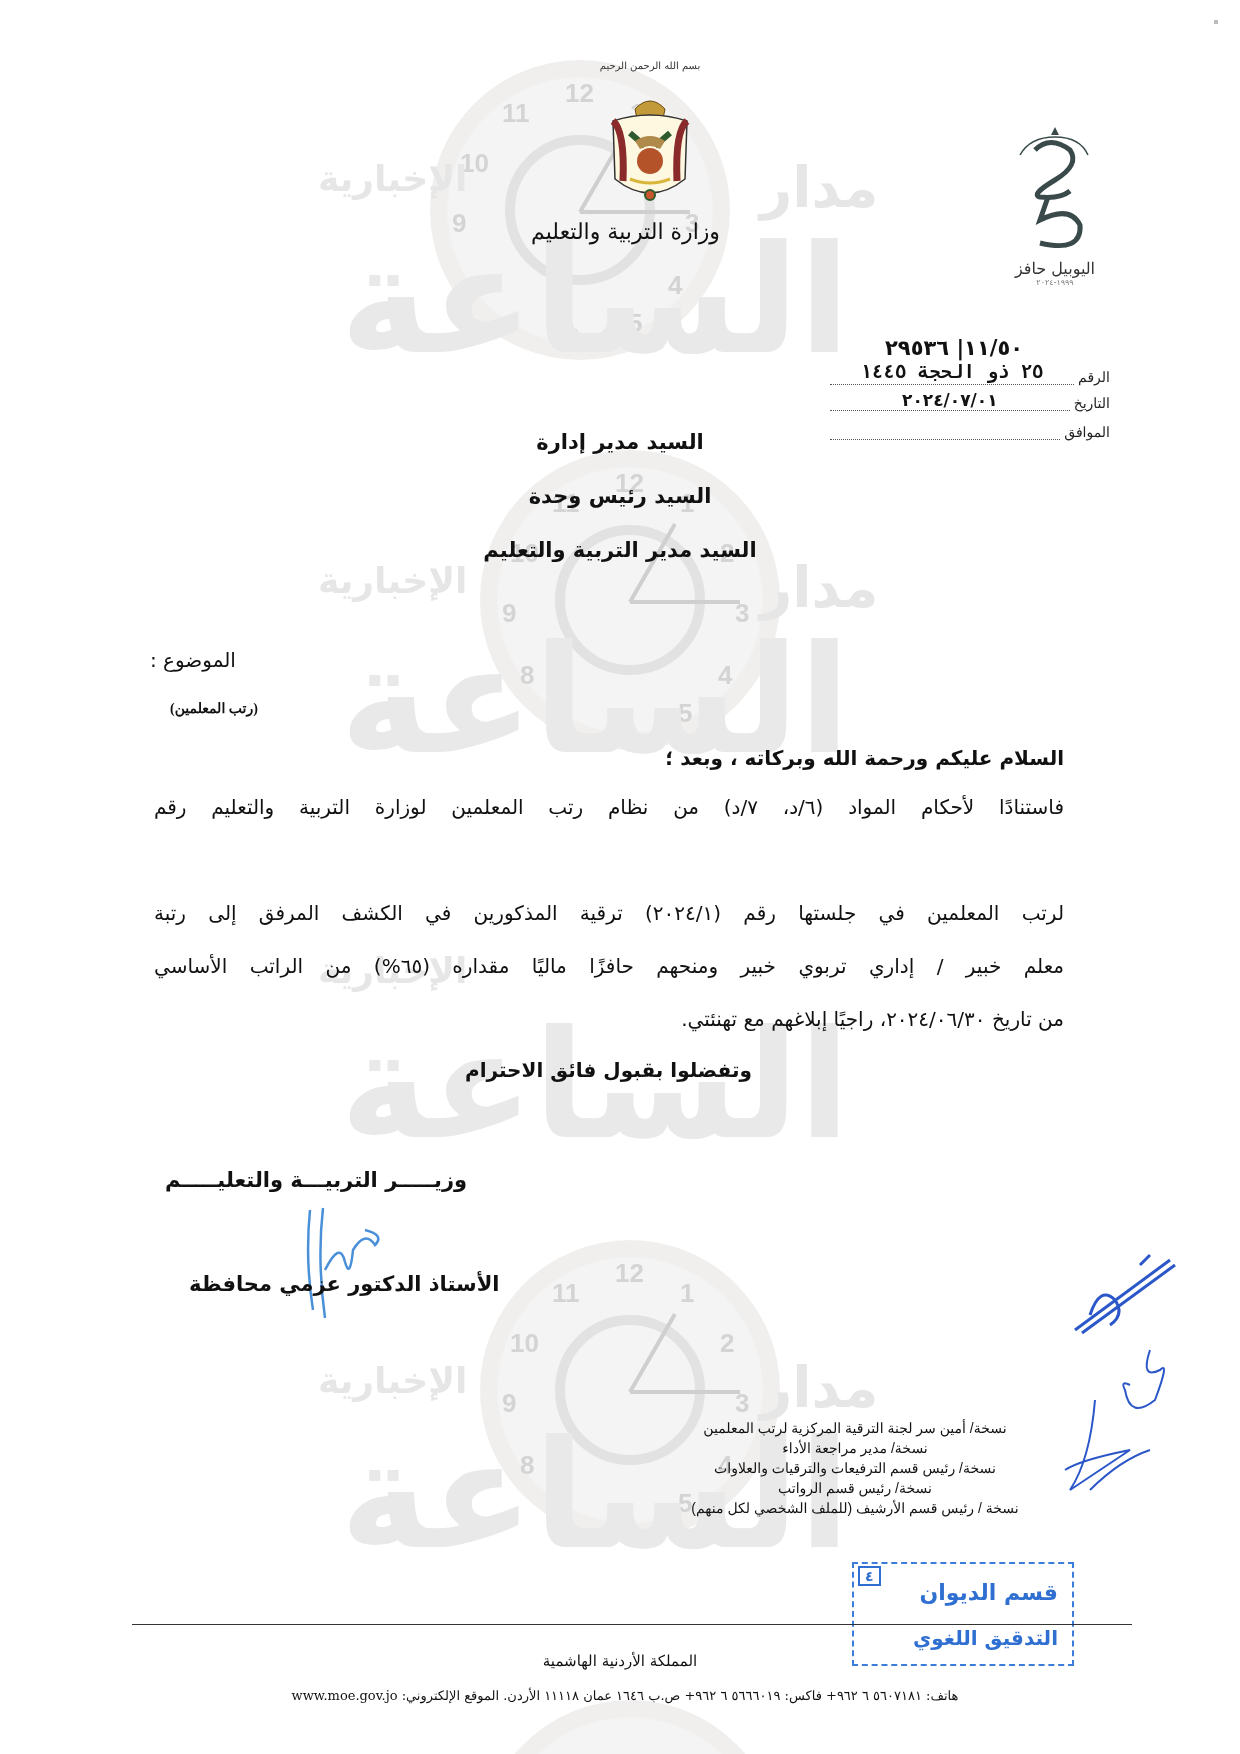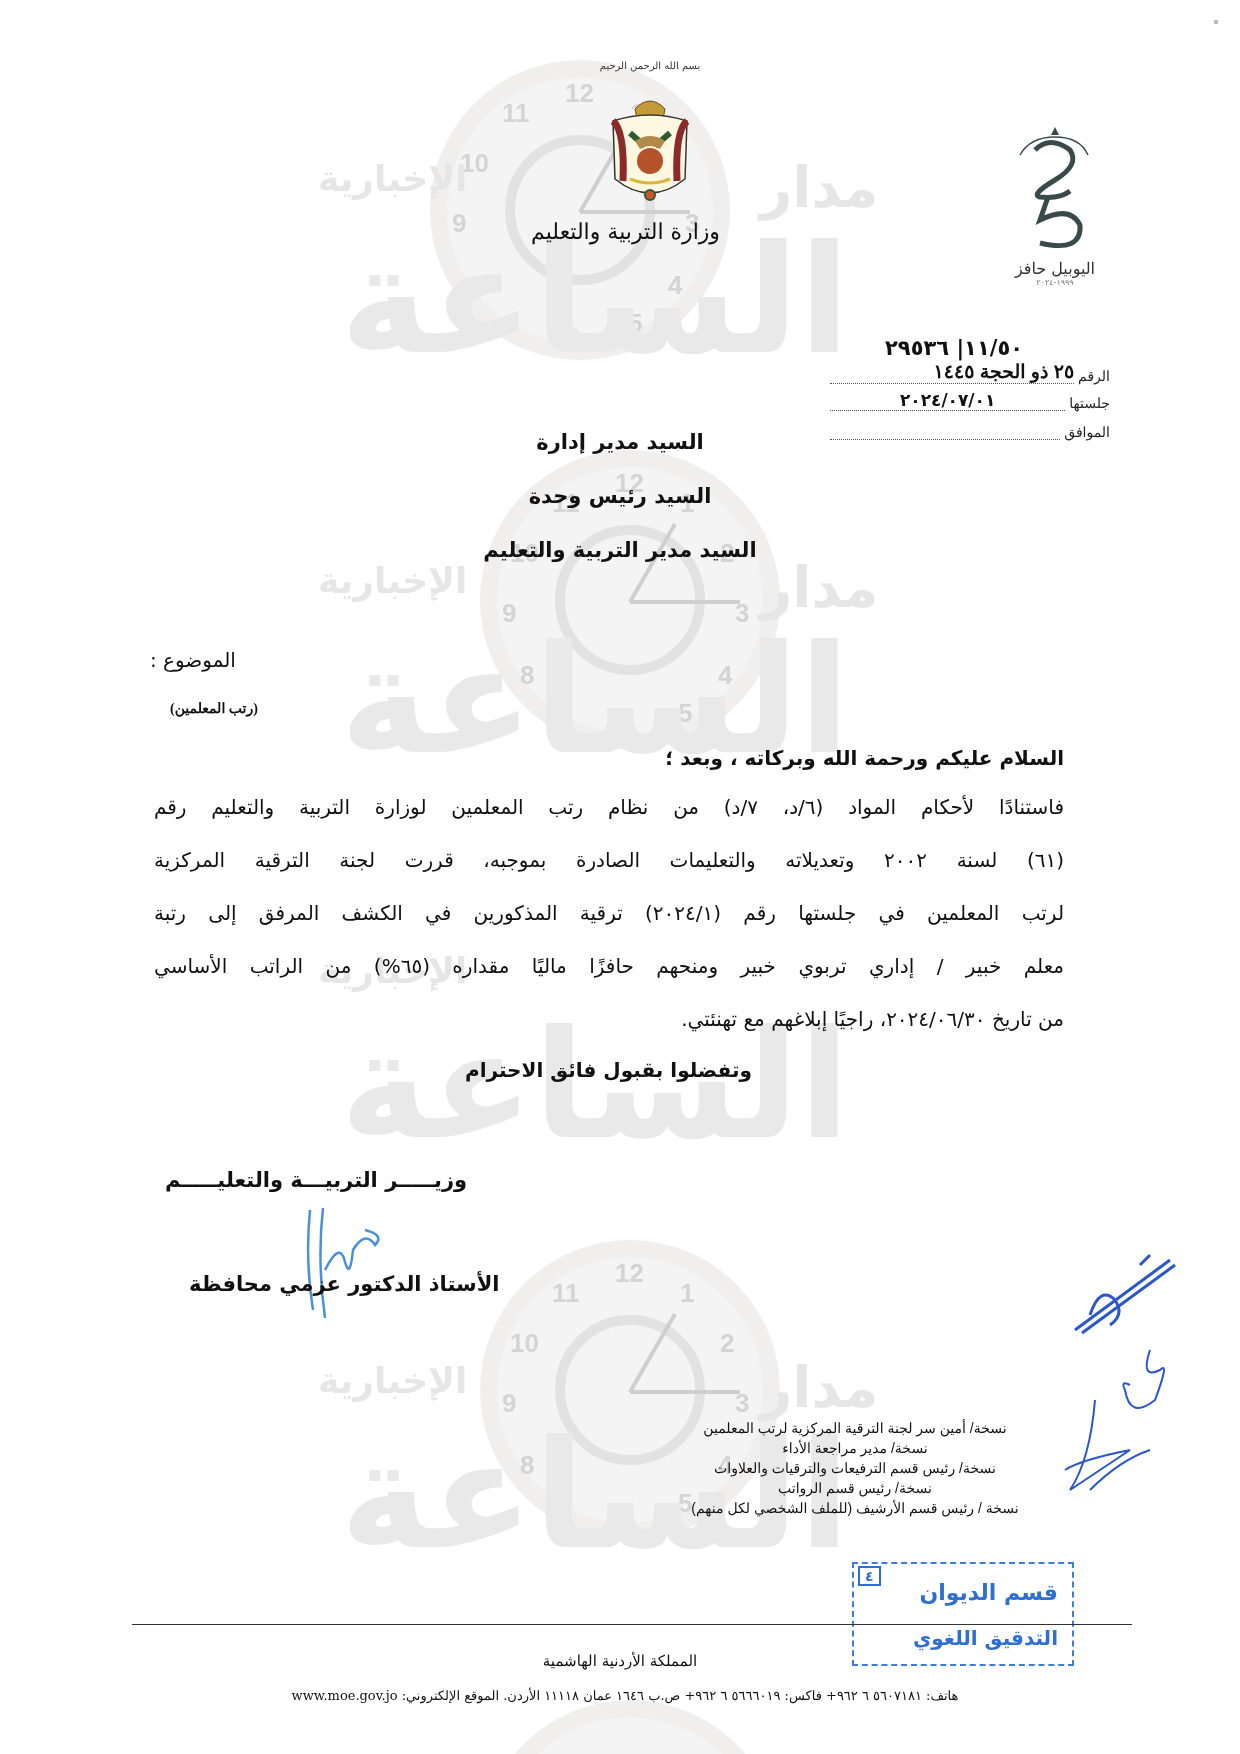--- a/index.html
+++ b/index.html
@@ -123,44 +123,43 @@
       <path d="M38 72 L30 95 Q60 80 70 100 Q72 128 30 118" stroke="#3a4a4a" stroke-width="5" fill="none"></path>
     </svg>
     <div style="font-family:'DejaVu Serif', serif; font-size:16px; color:#333; direction:rtl;">اليوبيل حافز</div>
     <div style="font-size:8px; color:#777;">١٩٩٩-٢٠٢٤</div>
   </div>
 
   <div class="abs" style="left:885px; top:336px; font-family:'DejaVu Sans', sans-serif; font-weight:bold; font-size:21px; direction:rtl;">١١/٥٠| ٢٩٥٣٦</div>
 
   <div class="abs rtl" style="right:130px; top:360px; width:280px; display:flex; align-items:flex-end; gap:4px;">
     <span class="meta-label">الرقم</span>
-    <span class="meta-dots" style="font-family:Liberation Sans, sans-serif; font-weight:bold; font-size:19px; flex:1; text-align:right;">٢٥ ذو الحجة ١٤٤٥</span>
+    <span class="meta-dots" style="font-family:Liberation Mono, monospace; font-weight:bold; font-size:19px; flex:1; text-align:center;">٢٥ ذو الحجة ١٤٤٥</span>
   </div>
 
   <div class="abs rtl" style="right:130px; top:390px; width:280px; display:flex; align-items:flex-end; gap:4px;">
-    <span class="meta-label">جلستها</span>
+    <span class="meta-label">التاريخ</span>
     <span class="meta-dots" style="font-family:'DejaVu Sans', sans-serif; font-weight:bold; font-size:17px; flex:1; text-align:center;">٢٠٢٤/٠٧/٠١</span>
   </div>
 
   <div class="abs rtl" style="right:130px; top:424px; width:280px; display:flex; align-items:flex-end; gap:4px;">
     <span class="meta-label">الموافق</span>
     <span class="meta-dots" style="flex:1; height:12px;"></span>
   </div>
 
   <div class="recipient" style="top:430px;">السيد مدير إدارة</div>
   <div class="recipient" style="top:538px;">السيد مدير التربية والتعليم</div>
   <div class="recipient" style="top:484px;">السيد رئيس وحدة</div>
 
   <div class="abs" style="left:150px; top:648px; font-family:'DejaVu Sans', sans-serif; font-size:20px; direction:rtl;">الموضوع :</div>
   <div class="abs bold" style="left:150px; top:700px; font-family:Liberation Serif, serif; font-size:14px; direction:rtl;margin-left:20px;">(رتب المعلمين)</div>
 
   <div class="abs bold" style="right:176px; top:746px; font-size:20px; direction:rtl;">السلام عليكم ورحمة الله وبركاته ، وبعد ؛</div>
 
   <div class="body-line" style="top:795px;">فاستنادًا لأحكام المواد (٦/د، ٧/د) من نظام رتب المعلمين لوزارة التربية والتعليم رقم</div>
-  <div class="body-line" style="top:848px;">(٦١) لسنة ٢٠٠٢ وتعديلاته والتعليمات الصادرة بموجبه، قررت لجنة الترقية المركزية</div>
   <div class="body-line" style="top:901px;">لرتب المعلمين في جلستها رقم (٢٠٢٤/١) ترقية المذكورين في الكشف المرفق إلى رتبة</div>
   <div class="body-line" style="top:954px;">معلم خبير / إداري تربوي خبير ومنحهم حافزًا ماليًا مقداره (٦٥%) من الراتب الأساسي</div>
   <div class="abs" style="right:176px; top:1007px; font-size:20px; direction:rtl;">من تاريخ ٢٠٢٤/٠٦/٣٠، راجيًا إبلاغهم مع تهنئتي.</div>
 
   <div class="abs bold" style="left:465px; top:1058px; font-size:20px; direction:rtl;">وتفضلوا بقبول فائق الاحترام</div>
 
   <div class="abs bold" style="left:165px; top:1168px; font-size:21px; direction:rtl; white-space:nowrap;">وزيـــــر التربيـــة والتعليـــــم</div>
   <svg class="abs" width="110" height="120" viewBox="0 0 110 120" style="left:295px; top:1200px;">
     <path d="M15 10 Q10 60 18 110 M28 8 Q22 60 30 118 M30 70 Q45 40 50 62 Q55 80 58 50 Q70 30 80 45 Q90 35 70 30" stroke="#4a90d9" stroke-width="2.5" fill="none"></path>
   </svg>

